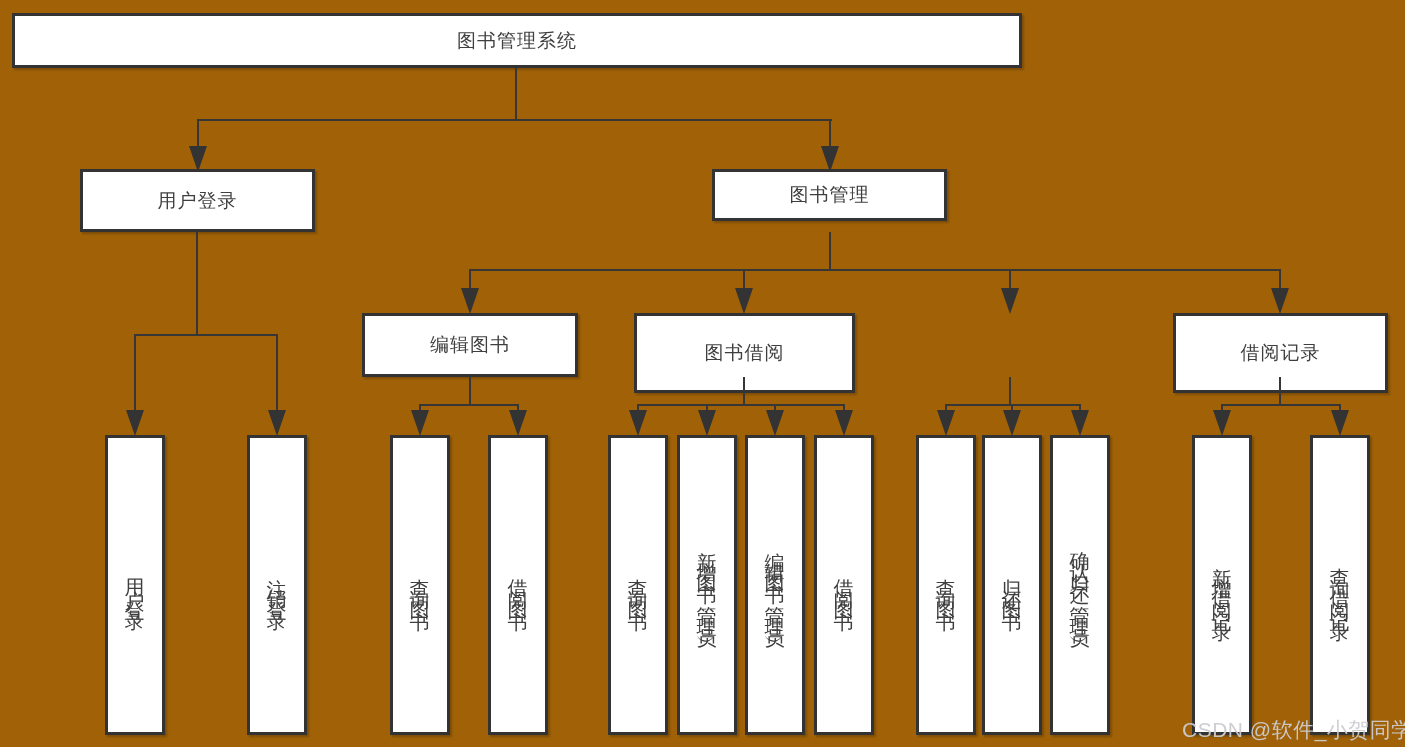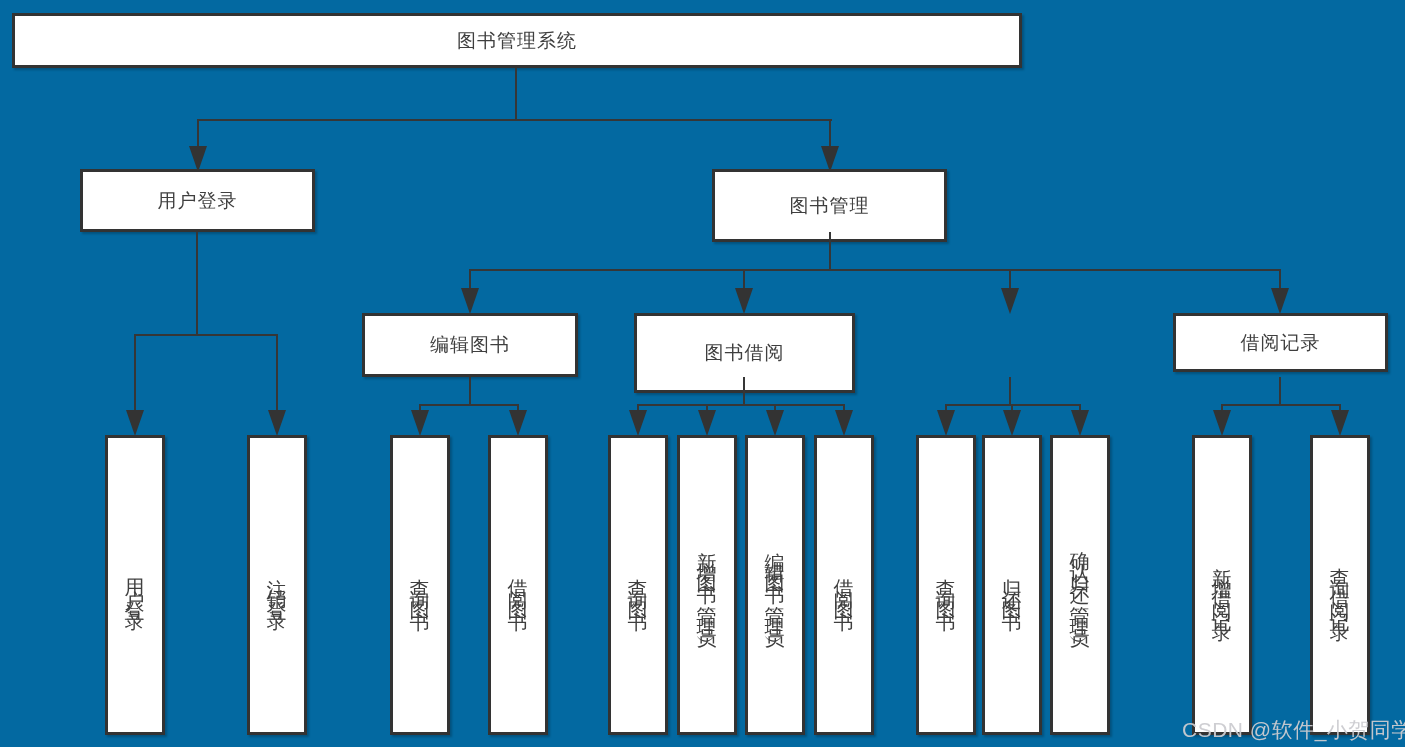--- a/index.html
+++ b/index.html
@@ -1,19 +1,19 @@
 <!DOCTYPE html>
 <html><head>
 <meta charset="utf-8">
 <style>
   html,body{margin:0;padding:0;background:#ffffff;}
   #canvas{
     position:relative;
     width:1405px;height:747px;
-    background:#0369a1;
+    background:#a16207;
     font-family:"Liberation Sans", sans-serif;
     overflow:hidden;
   }
   .box{
     position:absolute;
     box-sizing:border-box;
     border:3px solid #333333;
     background:#ffffff;
     display:flex;
     align-items:center;
@@ -63,21 +63,21 @@
   <div class="line" style="left:515px;top:68px;width:2px;height:53px"></div>
   <div class="line" style="left:197px;top:119px;width:635px;height:2px"></div>
   <div class="line" style="left:197px;top:119px;width:2px;height:30px"></div>
   <div class="line" style="left:829px;top:119px;width:2px;height:30px"></div>
   <div class="arrow" style="left:189px;top:146px"></div>
   <div class="arrow" style="left:821px;top:146px"></div>
 
   <div class="box hbox" style="left:80px;top:169px;width:235px;height:63px">
     <span>用户登录</span>
   </div>
-  <div class="box hbox" style="left:712px;top:169px;width:235px;height:73px">
+  <div class="box hbox" style="left:712px;top:169px;width:235px;height:52px">
     <span>图书管理</span>
   </div>
 
   <div class="line" style="left:196px;top:232px;width:2px;height:104px"></div>
   <div class="line" style="left:134px;top:334px;width:144px;height:2px"></div>
   <div class="line" style="left:134px;top:334px;width:2px;height:78px"></div>
   <div class="line" style="left:276px;top:334px;width:2px;height:78px"></div>
   <div class="arrow" style="left:126px;top:410px"></div>
   <div class="arrow" style="left:268px;top:410px"></div>
 
@@ -91,21 +91,21 @@
   <div class="arrow" style="left:735px;top:288px"></div>
   <div class="arrow" style="left:1001px;top:288px"></div>
   <div class="arrow" style="left:1271px;top:288px"></div>
 
   <div class="box hbox" style="left:362px;top:313px;width:216px;height:64px">
     <span>编辑图书</span>
   </div>
   <div class="box hbox" style="left:634px;top:313px;width:221px;height:80px">
     <span>图书借阅</span>
   </div>
-  <div class="box hbox" style="left:1173px;top:313px;width:215px;height:59px">
+  <div class="box hbox" style="left:1173px;top:313px;width:215px;height:80px">
     <span>借阅记录</span>
   </div>
 
   <div class="line" style="left:469px;top:377px;width:2px;height:29px"></div>
   <div class="line" style="left:419px;top:404px;width:100px;height:2px"></div>
   <div class="line" style="left:419px;top:404px;width:2px;height:10px"></div>
   <div class="line" style="left:517px;top:404px;width:2px;height:10px"></div>
   <div class="arrow" style="left:411px;top:410px"></div>
   <div class="arrow" style="left:509px;top:410px"></div>
 

